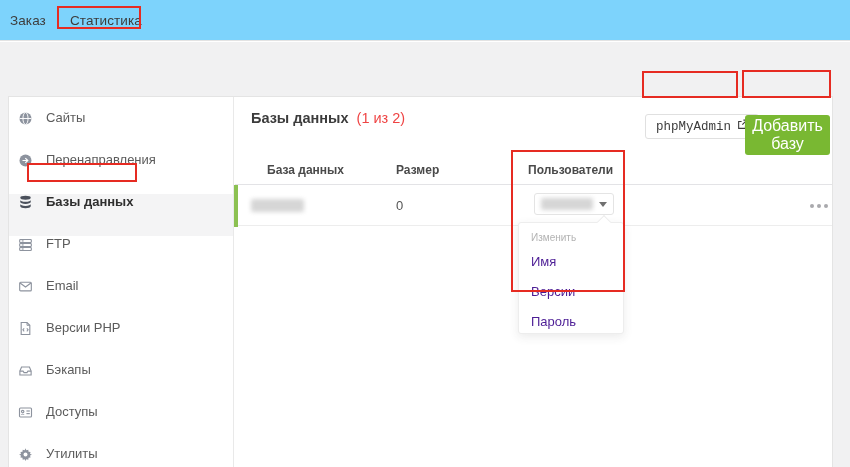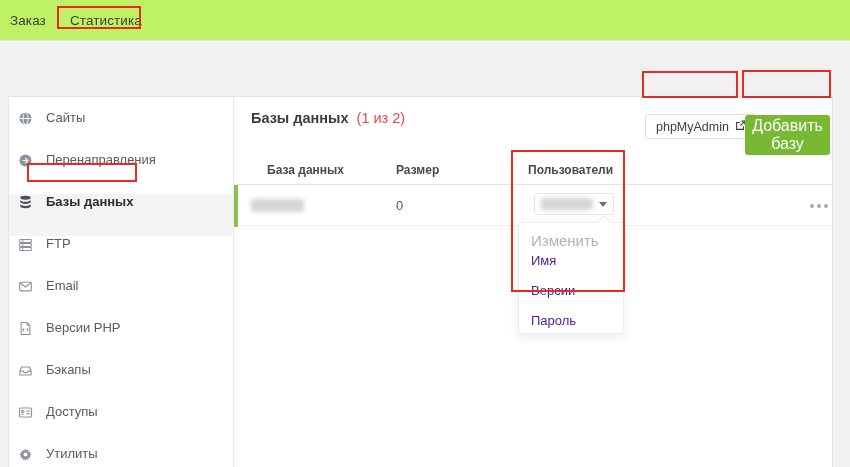--- a/index.html
+++ b/index.html
@@ -6,21 +6,21 @@
     --annotation-red:#e62b22;
     --accent-green:#79b832;
     --tab-underline:#a98fc9;
     --row-accent:#8cc152;
   }
   *{margin:0;padding:0;box-sizing:border-box;}
   html,body{width:850px;height:467px;overflow:hidden;}
   body{font-family:"Liberation Sans","DejaVu Sans",sans-serif;background:#fff;position:relative;}
 
   
-  .topbar{position:absolute;left:0;top:0;width:850px;height:41px;background:#bef264;
+  .topbar{position:absolute;left:0;top:0;width:850px;height:41px;background:#7dd3fc;
           border-bottom:1px solid #e3e3e3;display:flex;align-items:stretch;padding-left:10px;}
   .tab{position:relative;display:flex;align-items:center;margin-right:24px;
        font-size:13.5px;color:#3d3d3d;cursor:pointer;letter-spacing:.1px;}
   .tab.active::after{content:"";position:absolute;left:0;right:0;bottom:4px;height:3px;
        background:var(--tab-underline);border-radius:2px;}
 
   
   .workspace{position:absolute;left:0;top:42px;width:850px;height:425px;background:#f1f1f2;}
   .panel{position:absolute;left:8px;top:54px;width:825px;height:400px;background:#fff;
          border:1px solid #e4e4e4;}
@@ -64,21 +64,21 @@
          border-top:5px solid #707070;}
   .row-actions{position:absolute;left:572px;top:16px;display:flex;gap:3px;cursor:pointer;padding:3px;}
   .dot{width:4px;height:4px;border-radius:50%;background:#a9a9ad;}
 
   
   .dropdown{position:absolute;left:283px;top:125px;width:106px;height:112px;background:#fff;
             border:1px solid #ededed;border-radius:3px;box-shadow:0 3px 10px rgba(60,60,60,.10);
             z-index:10;padding:9px 12px 0 12px;}
   .dd-notch{position:absolute;left:80px;top:-6px;width:10px;height:10px;background:#fff;
             transform:rotate(45deg);border-left:1px solid #ededed;border-top:1px solid #ededed;z-index:11;}
-  .dd-label{font-size:15px;color:#b3b3b3;margin-bottom:4px;}
+  .dd-label{font-size:10px;color:#b3b3b3;margin-bottom:11px;}
   .dd-item{font-size:13px;color:#4c1d95;margin-bottom:15px;cursor:pointer;}
 
   
   .ann{position:absolute;border:2px solid var(--annotation-red);z-index:50;pointer-events:none;}
   .ann-tab{left:57px;top:6px;width:84px;height:23px;}
   .ann-side{left:27px;top:163px;width:110px;height:19px;}
   .ann-php{left:642px;top:71px;width:96px;height:27px;}
   .ann-add{left:742px;top:70px;width:89px;height:28px;}
   .ann-dd{left:511px;top:150px;width:114px;height:142px;}
 </style>
@@ -186,21 +186,21 @@
         <span>Утилиты</span>
       </div>
     </nav>
 
     <section class="main">
       <div class="page-head">
         <span class="t">Базы данных</span>
         <span class="c">(1 из 2)</span>
       </div>
 
-      <button class="btn-php" style="font-family:Liberation Sans, sans-serif;justify-content:space-between;">
+      <button class="btn-php" style="font-family:Liberation Mono, monospace;justify-content:space-between;">
         <span>phpMyAdmin</span>
         <span>
           <svg width="11" height="11" viewBox="0 0 12 12" fill="none" stroke="#3c3c3c" stroke-width="1.2">
               <path d="M9.2 7v3.2H1.8V2.8H5"></path>
               <path d="M7 1.2h3.8V5"></path>
               <path d="M10.6 1.4L5.8 6.2"></path>
             </svg>
         </span>
       </button>
 

